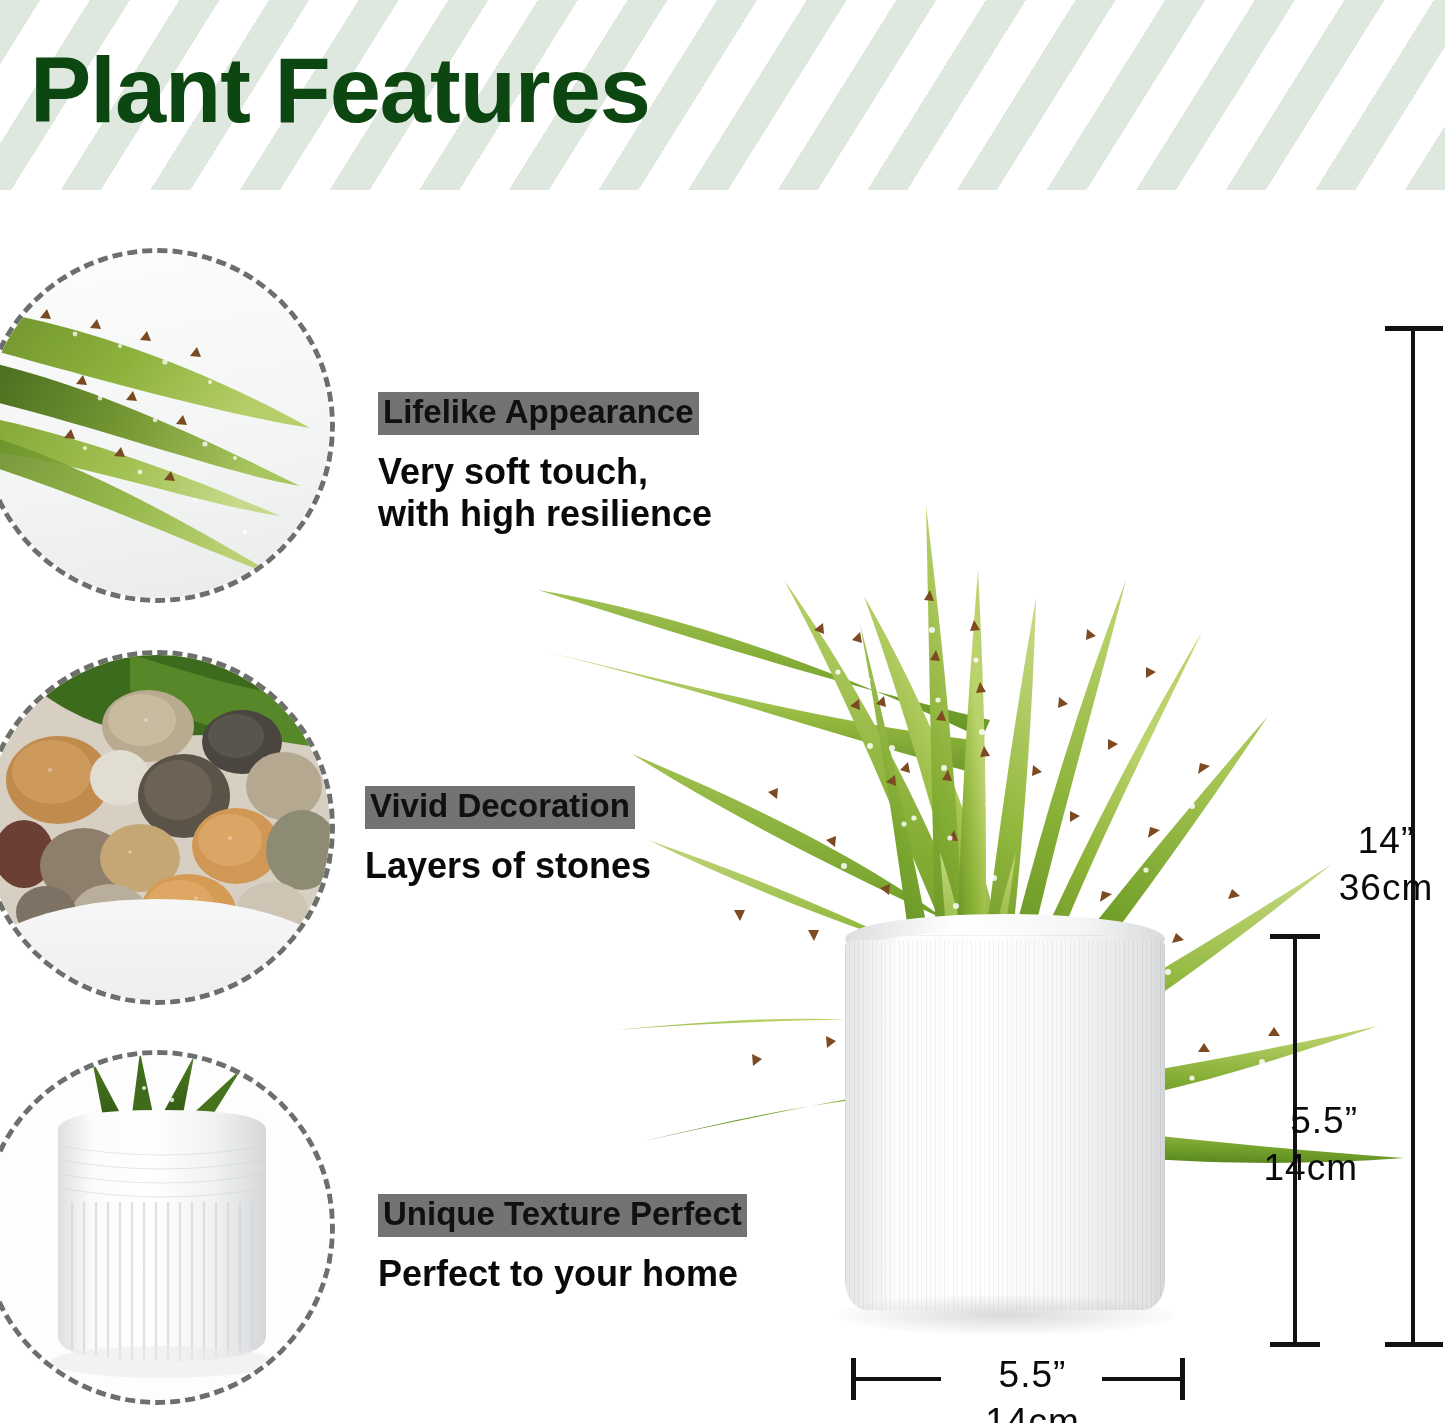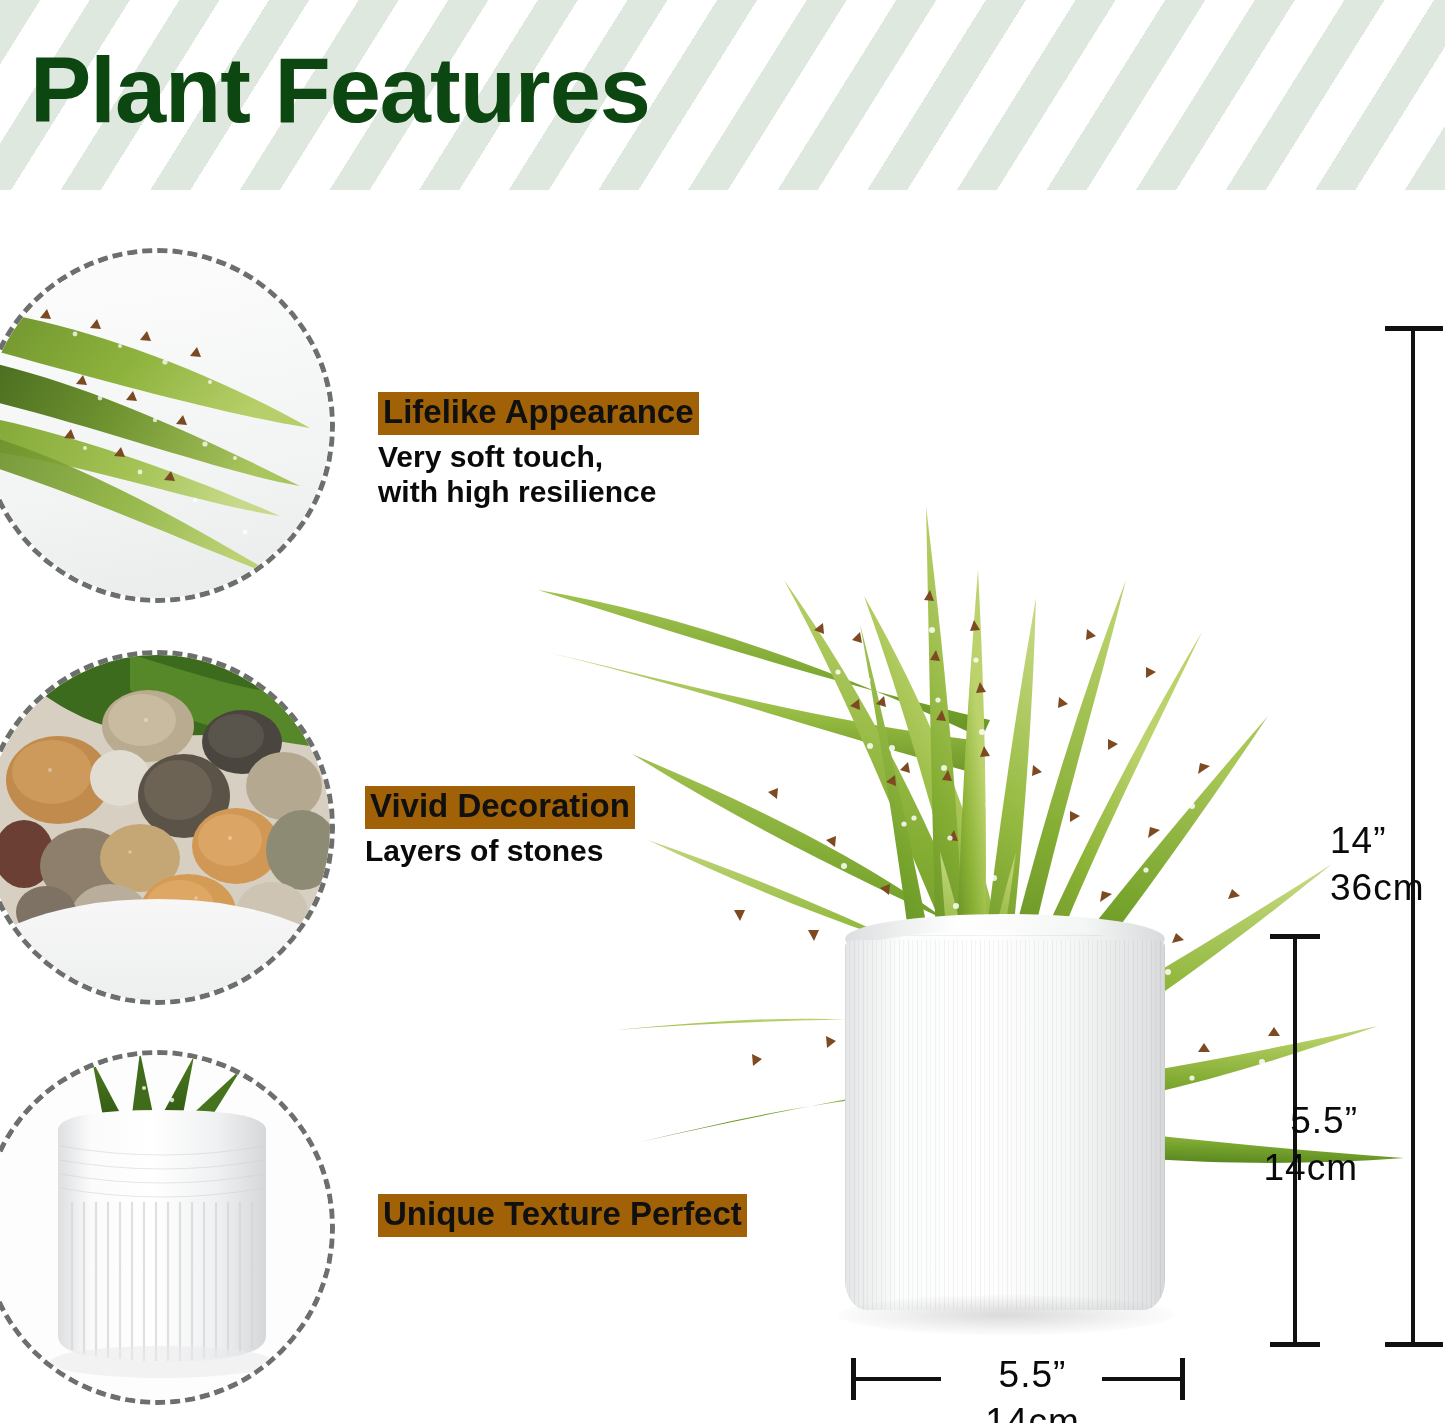--- a/index.html
+++ b/index.html
@@ -71,34 +71,34 @@
   }
 
   
   #circle-pot { left: -20px; top: 1050px; width: 355px; height: 355px; }
   #circle-pot .bg { position: absolute; inset: 0; background: #fdfdfd; }
 
   
   .feature-block { position: absolute; }
   .feature-title {
     display: inline-block;
-    background: #a16207;
+    background: #737373;
     color: #101010;
     font-size: 33px;
     font-weight: bold;
     line-height: 1.18;
     padding: 1px 5px 3px 5px;
     white-space: nowrap;
   }
   .feature-sub {
     color: #0a0a0a;
-    font-size: 30px;
+    font-size: 36px;
     font-weight: bold;
     line-height: 1.17;
-    margin-top: 4px;
+    margin-top: 16px;
     white-space: pre-line;
   }
   #feature-1 { left: 378px; top: 392px; }
   #feature-2 { left: 365px; top: 786px; }
   #feature-3 { left: 378px; top: 1194px; }
 
   
   #product-figure {
     position: absolute;
     left: 520px; top: 300px;
@@ -184,21 +184,21 @@
   }
   .dim-label {
     position: absolute;
     color: #0a0a0a;
     font-size: 37px;
     line-height: 1.26;
     white-space: pre-line;
     text-align: center;
     letter-spacing: 1px;
   }
-  #dim-total-label { left: 1330px; top: 818px; width: 112px; text-align: left; }
+  #dim-total-label { left: 1330px; top: 818px; width: 112px; text-align: center; }
   #dim-pot-label   { left: 1232px; top: 1098px; width: 126px; text-align: right; }
   #dim-width-label { left: 955px;  top: 1352px; width: 155px; text-align: center; }
 </style>
 </head>
 <body>
 
 <div id="header-banner">
   <div id="page-title">Plant Features</div>
 </div>
 
@@ -377,20 +377,21 @@
 with high resilience</div>
 </div>
 
 <div class="feature-block" id="feature-2">
   <div class="feature-title">Vivid Decoration</div>
   <div class="feature-sub">Layers of stones</div>
 </div>
 
 <div class="feature-block" id="feature-3">
   <div class="feature-title">Unique Texture Perfect</div>
+  <div class="feature-sub">Perfect to your home</div>
 </div>
 
 <div id="product-figure">
   <svg viewBox="0 0 900 1070" width="900" height="1070" style="position:absolute;left:0;top:0;">
     <defs>
       <linearGradient id="lfA" x1="0" y1="1" x2="0.15" y2="0">
         <stop offset="0%" stop-color="#5d8a22"></stop>
           <stop offset="45%" stop-color="#84ad33"></stop>
           <stop offset="100%" stop-color="#b9d16a"></stop>
       </linearGradient>

